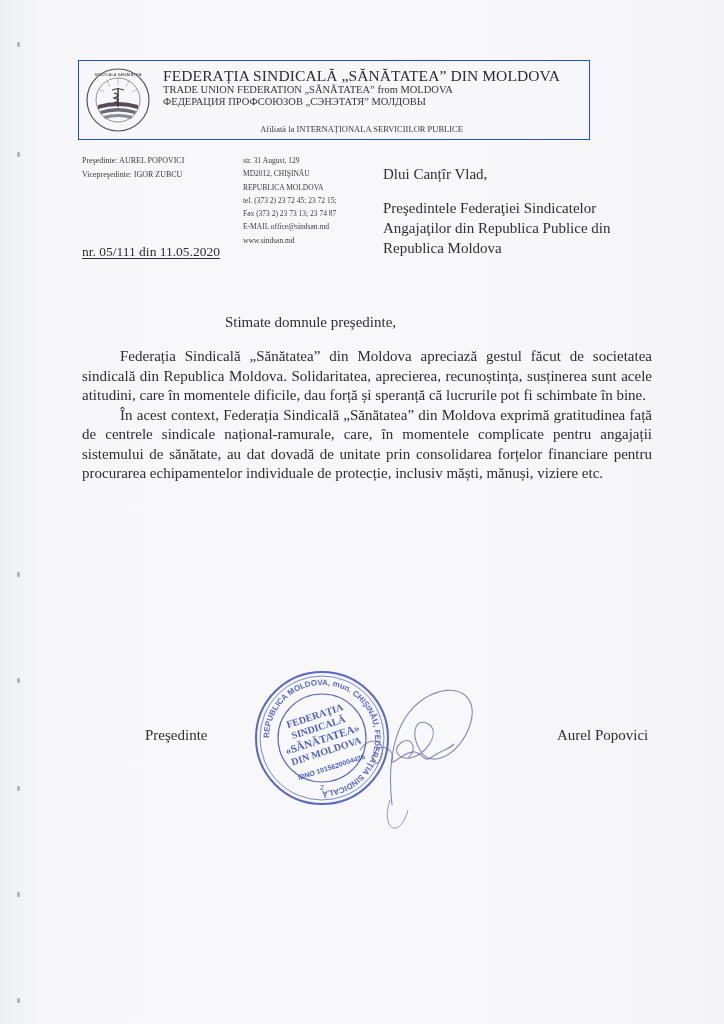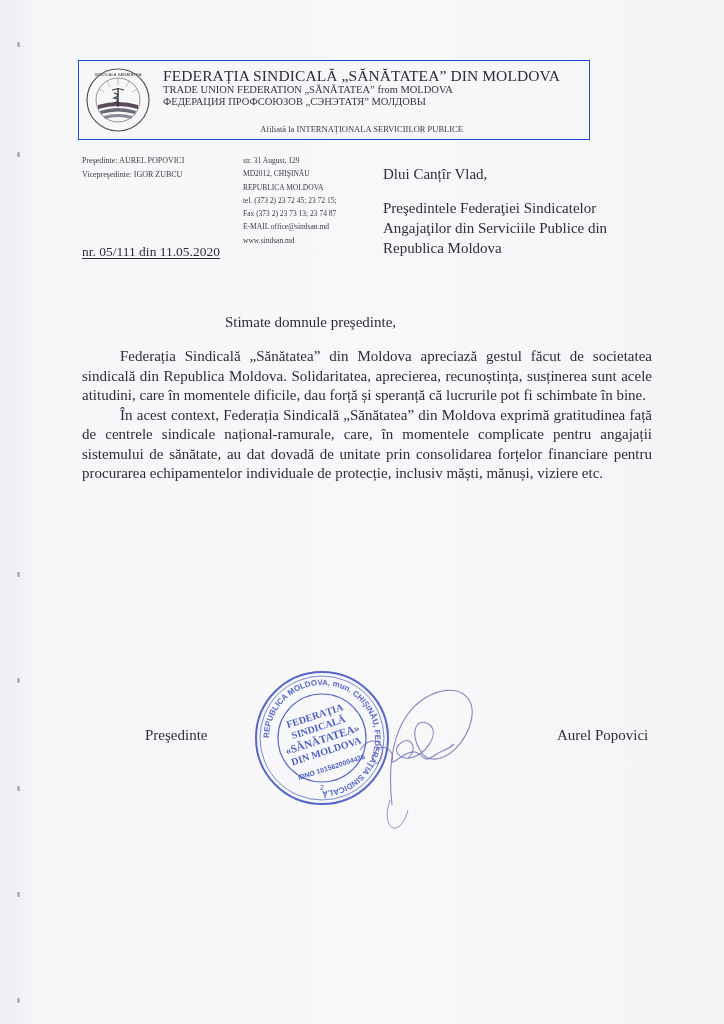--- a/index.html
+++ b/index.html
@@ -104,21 +104,21 @@
   <div>E-MAIL  office@sindsan.md</div>
   <div>www.sindsan.md</div>
 </div>
 
 <div class="ref-number">nr. 05/111 din 11.05.2020</div>
 
 <div class="recipient">
   <div>Dlui Canțîr Vlad,</div>
   <div class="gap"></div>
   <div>Preşedintele Federaţiei Sindicatelor</div>
-  <div>Angajaţilor din Serviciile Publice din</div>
+  <div>Angajaţilor din Republica Publice din</div>
   <div>Republica Moldova</div>
 </div>
 
 <div class="salutation">Stimate domnule preşedinte,</div>
 
 <div class="body-text">
   <p>Federația Sindicală „Sănătatea” din Moldova apreciază gestul făcut de societatea sindicală din Republica Moldova. Solidaritatea, aprecierea, recunoștința, susținerea sunt acele atitudini, care în momentele dificile, dau forță și speranță că lucrurile pot fi schimbate în bine.</p>
   <p>În acest context, Federația Sindicală „Sănătatea” din Moldova exprimă gratitudinea față de centrele sindicale național-ramurale, care, în momentele complicate pentru angajații sistemului de sănătate, au dat dovadă de unitate prin consolidarea forțelor financiare pentru procurarea echipamentelor individuale de protecție, inclusiv măști, mănuși, viziere etc.</p>
 </div>
 

